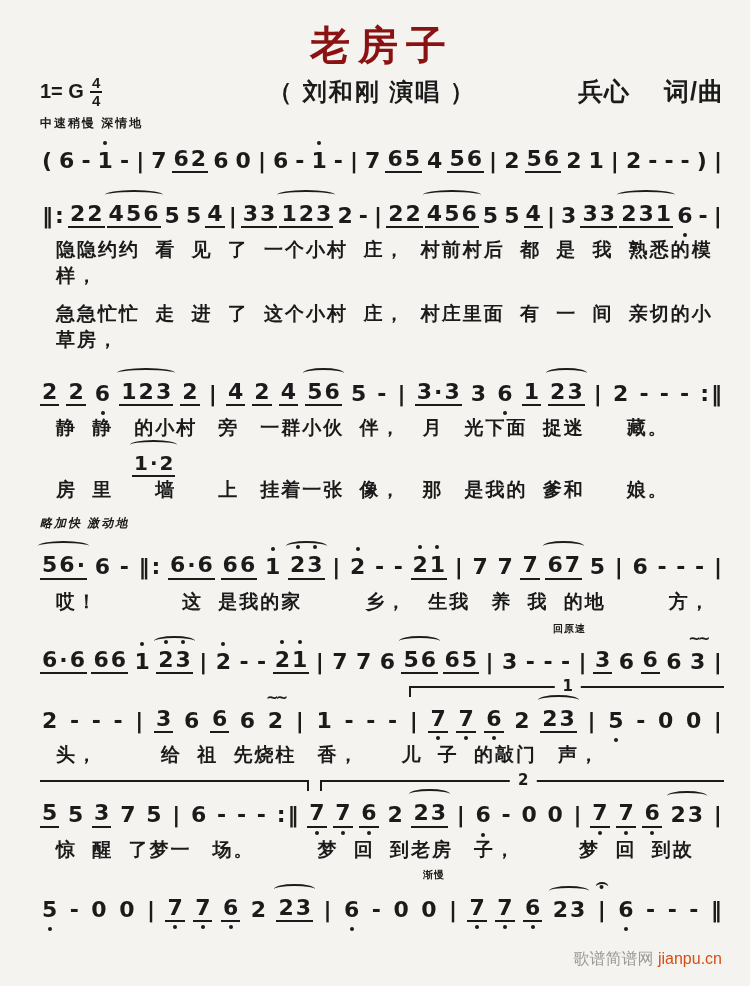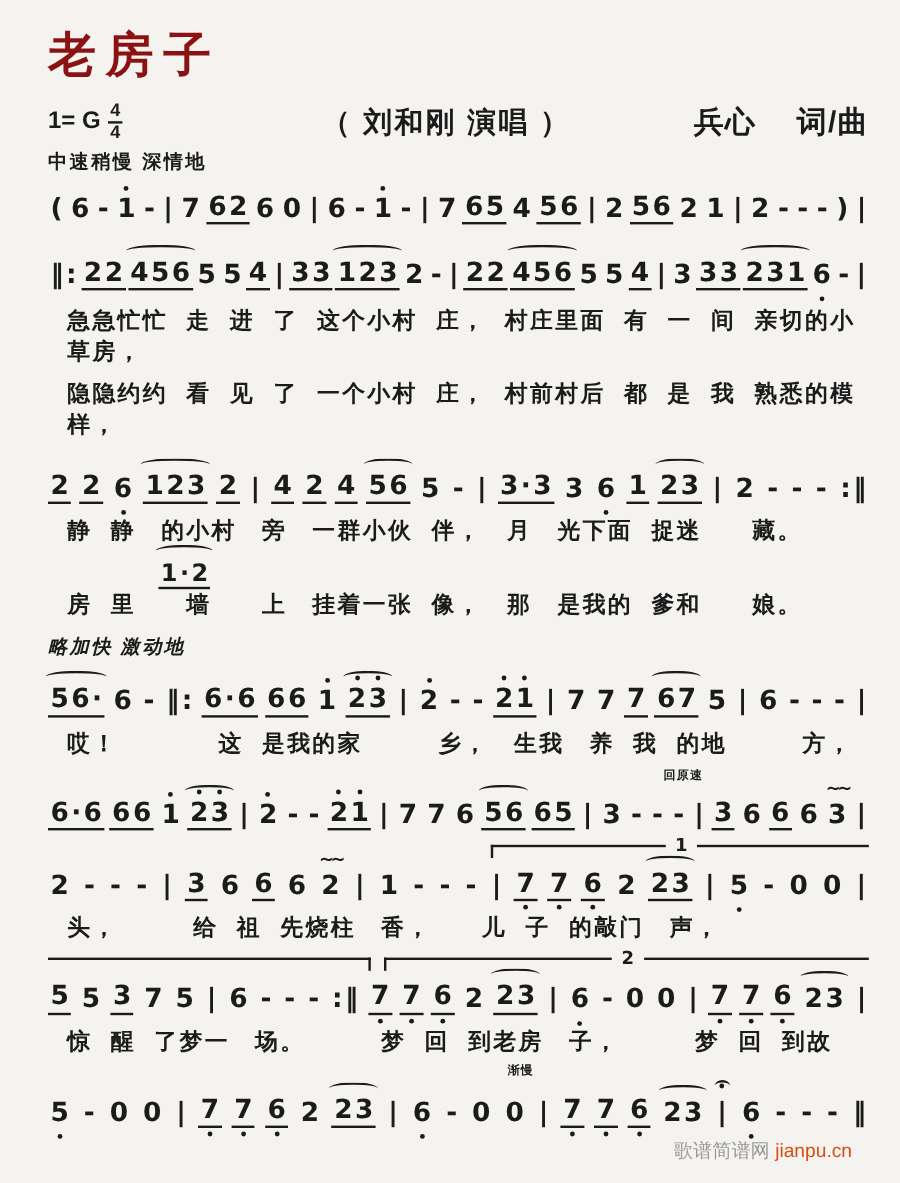--- a/index.html
+++ b/index.html
@@ -1,27 +1,27 @@
 <!DOCTYPE html>
 <html><head>
 <meta charset="utf-8">
 <style>
   html,body{margin:0;padding:0;}
   body{background:#e9e9e7;font-family:"Liberation Sans","DejaVu Sans",sans-serif;}
   #page{position:relative;width:750px;height:986px;margin:0 auto;background:#f4f3ef;color:#1b1b1b;
         overflow:hidden;box-sizing:border-box;padding:12px 26px 0 40px;}
   
-  .title{font-size:40px;font-weight:bold;letter-spacing:8px;margin:6px 0 2px 0;}
-  .meta{display:flex;align-items:center;margin-top:12px;font-weight:bold;}
+  .title{text-align:center;font-size:40px;font-weight:bold;letter-spacing:8px;margin:6px 0 2px 0;}
+  .meta{display:flex;align-items:center;margin-top:2px;font-weight:bold;}
   .keysig{font-size:20px;display:flex;align-items:center;gap:6px;width:170px;}
   .frac{display:inline-flex;flex-direction:column;align-items:center;font-size:15px;line-height:1.05;}
   .frac .num{border-bottom:2px solid #1b1b1b;padding:0 2px;}
   .singer{flex:1;text-align:center;font-size:24px;letter-spacing:2px;}
   .credit{width:190px;text-align:right;font-size:25px;letter-spacing:1px;}
-  .tempo{font-size:16px;font-weight:bold;letter-spacing:2px;margin-top:6px;}
+  .tempo{font-size:12px;font-weight:bold;letter-spacing:2px;margin-top:6px;}
   
   .mline{display:flex;justify-content:space-between;align-items:flex-end;position:relative;
          font-family:"DejaVu Sans",sans-serif;font-weight:bold;font-size:22px;line-height:1.15;
          margin-top:22px;}
   .tok{position:relative;display:inline-flex;padding:0 1px;}
   .tok.u1{border-bottom:2px solid #1b1b1b;}
   .ch{position:relative;display:inline-block;padding:0 1px;}
   .ch.da::before{content:"";position:absolute;top:-7px;left:50%;transform:translateX(-50%);
                  width:4px;height:4px;border-radius:50%;background:#1b1b1b;}
   .ch.db::after{content:"";position:absolute;bottom:-9px;left:50%;transform:translateX(-50%);
@@ -40,21 +40,21 @@
   .volta.tR{border-right:2px solid #1b1b1b;}
   .vlabel{position:absolute;top:-10px;left:50%;transform:translateX(-50%);
           background:#f4f3ef;padding:0 8px;font-size:15px;font-weight:bold;}
   .mtempo{position:absolute;font-size:10px;font-weight:bold;letter-spacing:1px;
           font-family:"Liberation Sans",sans-serif;}
   
   .lyr{font-size:19px;font-weight:600;letter-spacing:2px;word-spacing:8px;
        padding-left:16px;margin-top:9px;white-space:pre-wrap;}
   .volta-fig{margin:10px 0 -4px 92px;width:fit-content;display:flex;
              font-family:"DejaVu Sans",sans-serif;font-weight:bold;font-size:20px;position:relative;}
-  .watermark{position:absolute;right:40px;bottom:16px;font-size:16px;text-align:right;}
+  .watermark{position:absolute;right:28px;bottom:16px;font-size:16px;text-align:right;}
   .wm-gray{color:#9a9a9a;}
   .wm-red{color:#d84d10;}
 </style>
 </head>
 <body>
 
 <div id="page">
 
   <div class="title" style="color:#8b1212;">老房子</div>
 
@@ -259,22 +259,22 @@
       <span class="tok">
         <span class="ch db">6</span>
       </span>
       <span class="tok">
         <span class="ch">-</span>
       </span>
       <span class="tok">
         <span class="ch">|</span>
       </span>
     </div>
+  <div class="lyr">隐隐约约 看 见 了 一个小村 庄， 村前村后 都 是 我 熟悉的模　样，</div>
   <div class="lyr" style="margin-top:12px;">急急忙忙 走 进 了 这个小村 庄， 村庄里面 有 一 间 亲切的小 草房，</div>
-  <div class="lyr">隐隐约约 看 见 了 一个小村 庄， 村前村后 都 是 我 熟悉的模　样，</div>
 
   <div class="mline" style="margin-top:26px;">
       <span class="tok u1">
         <span class="ch">2</span>
       </span>
       <span class="tok u1">
         <span class="ch">2</span>
       </span>
       <span class="tok">
         <span class="ch db">6</span>

